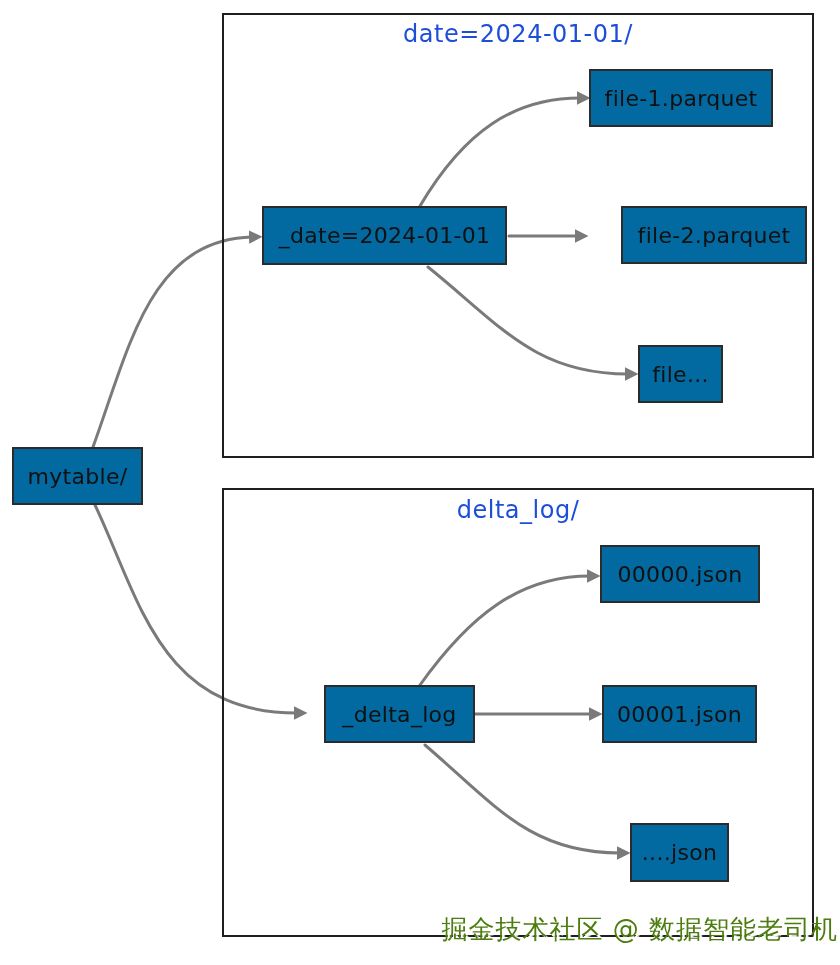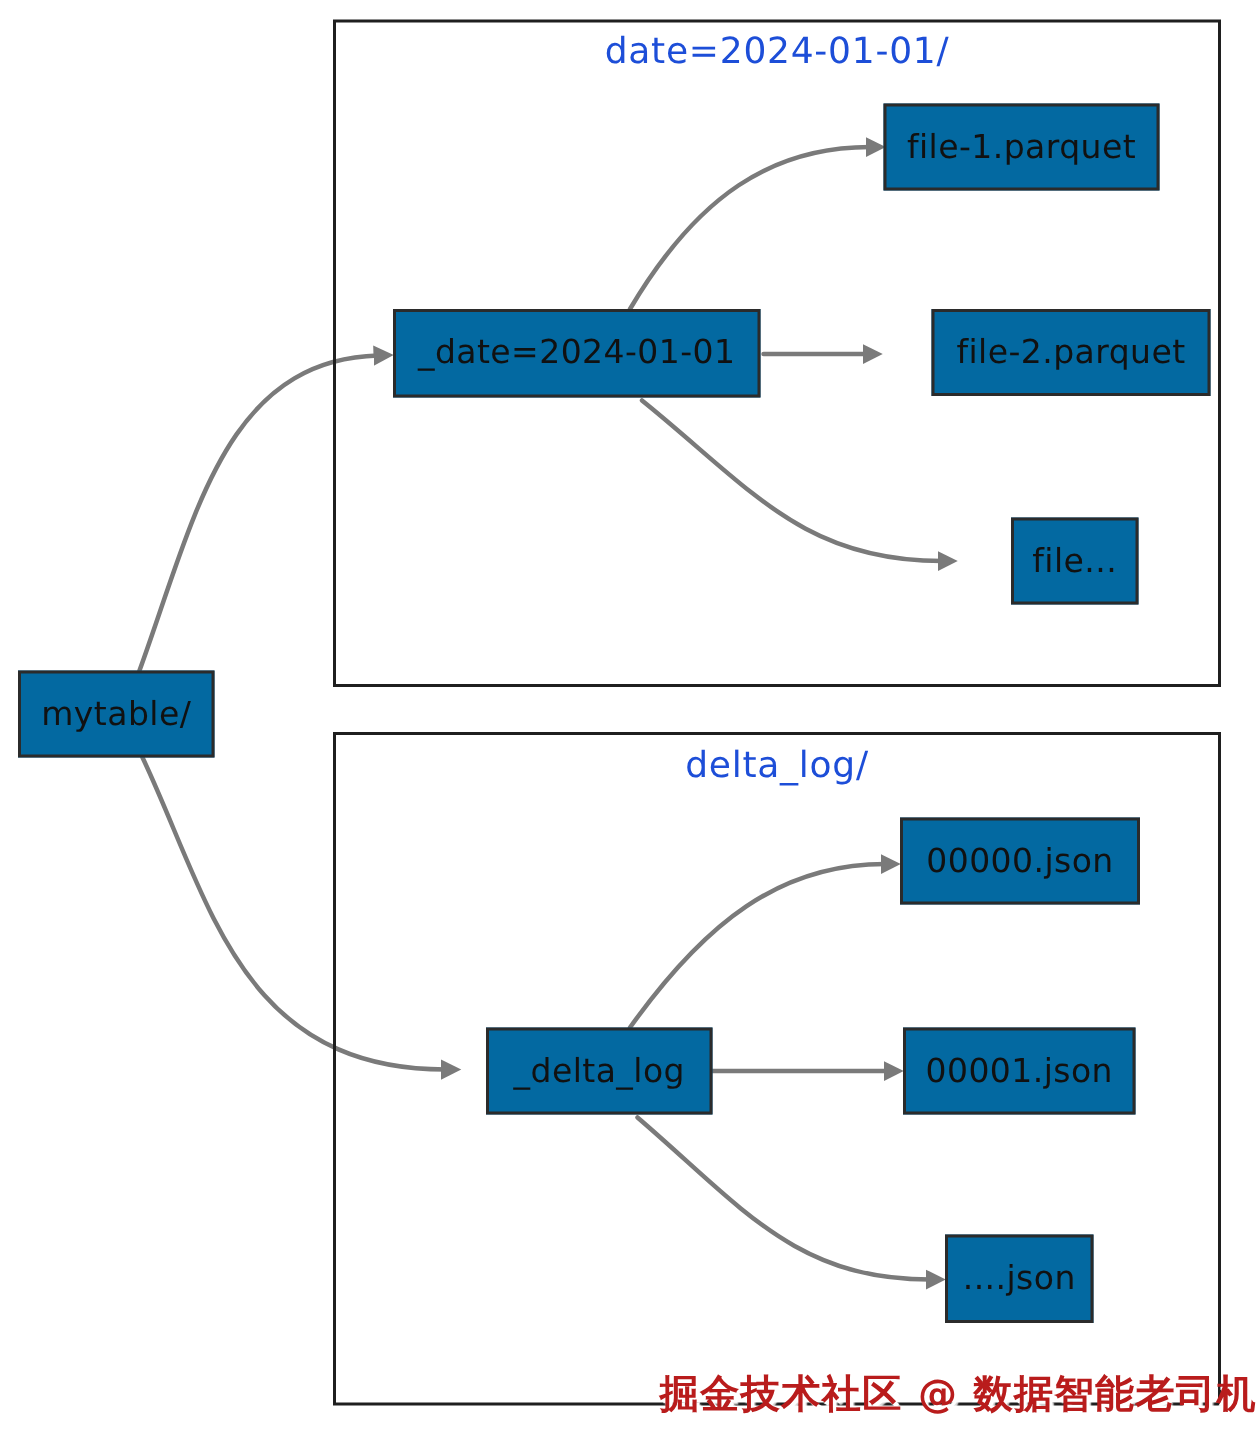--- a/index.html
+++ b/index.html
@@ -39,31 +39,31 @@
     box-sizing:border-box;
     display:flex;align-items:center;justify-content:center;
     font-size:22px;color:#111111;
     white-space:nowrap;
     letter-spacing:0.3px;
   }
   #node-mytable   {left:12px; top:447px;width:131px;height:58px;}
   #node-date-hub  {left:262px;top:206px;width:245px;height:59px;}
   #node-file-1    {left:589px;top:69px; width:184px;height:58px;}
   #node-file-2    {left:621px;top:206px;width:186px;height:58px;}
-  #node-file-more {left:638px;top:345px;width:85px; height:58px;margin-left:36px;}
+  #node-file-more {left:638px;top:345px;width:85px; height:58px;}
   #node-delta-hub {left:309px;top:685px;width:151px;height:58px;margin-left:15px;}
   #node-json-0    {left:600px;top:545px;width:160px;height:58px;}
   #node-json-1    {left:602px;top:685px;width:155px;height:58px;}
   #node-json-more {left:630px;top:823px;width:99px; height:59px;}
   #watermark{
     position:absolute;
     right:2px;top:912px;
     font-size:26px;
-    font-weight:bold;
-    color:#b91c1c;
+    font-weight:normal;
+    color:#4d7c0f;
     letter-spacing:1px;
     text-shadow:2px 2px 0 #ffffff, 3px 3px 1px rgba(255,255,255,0.85);
     white-space:nowrap;
   }
 </style>
 </head>
 <body>
 
 <div id="canvas">
 

